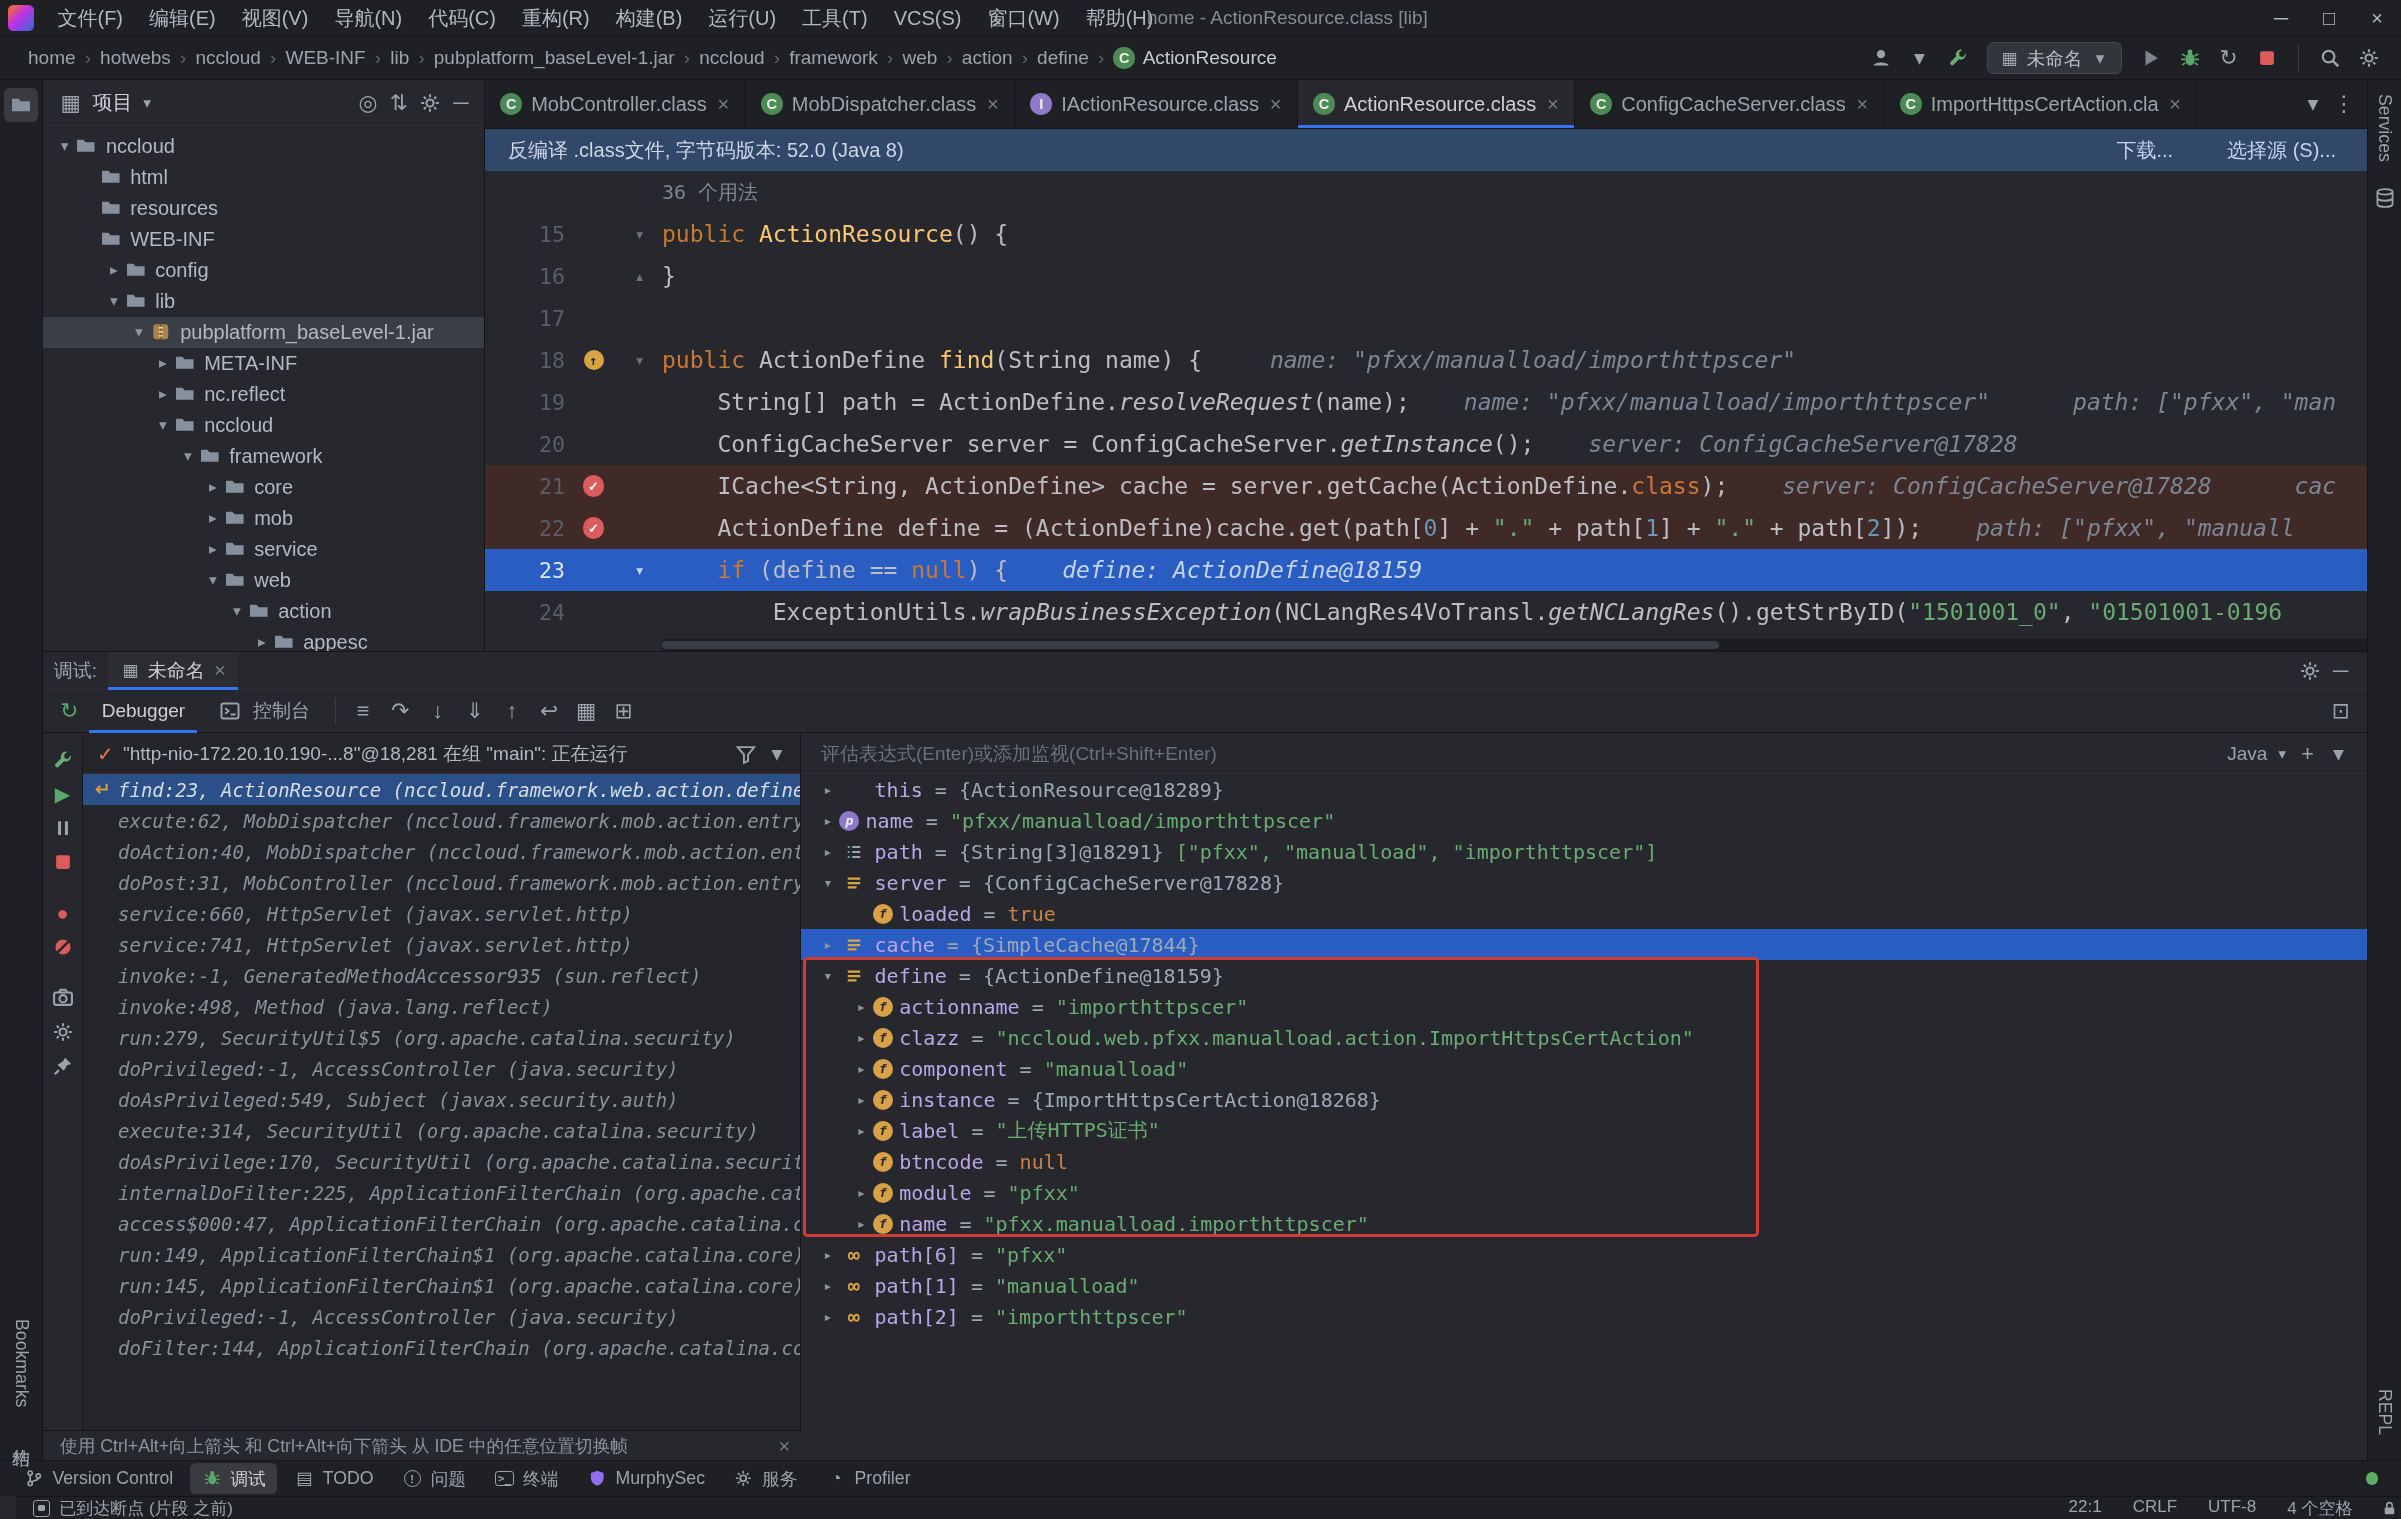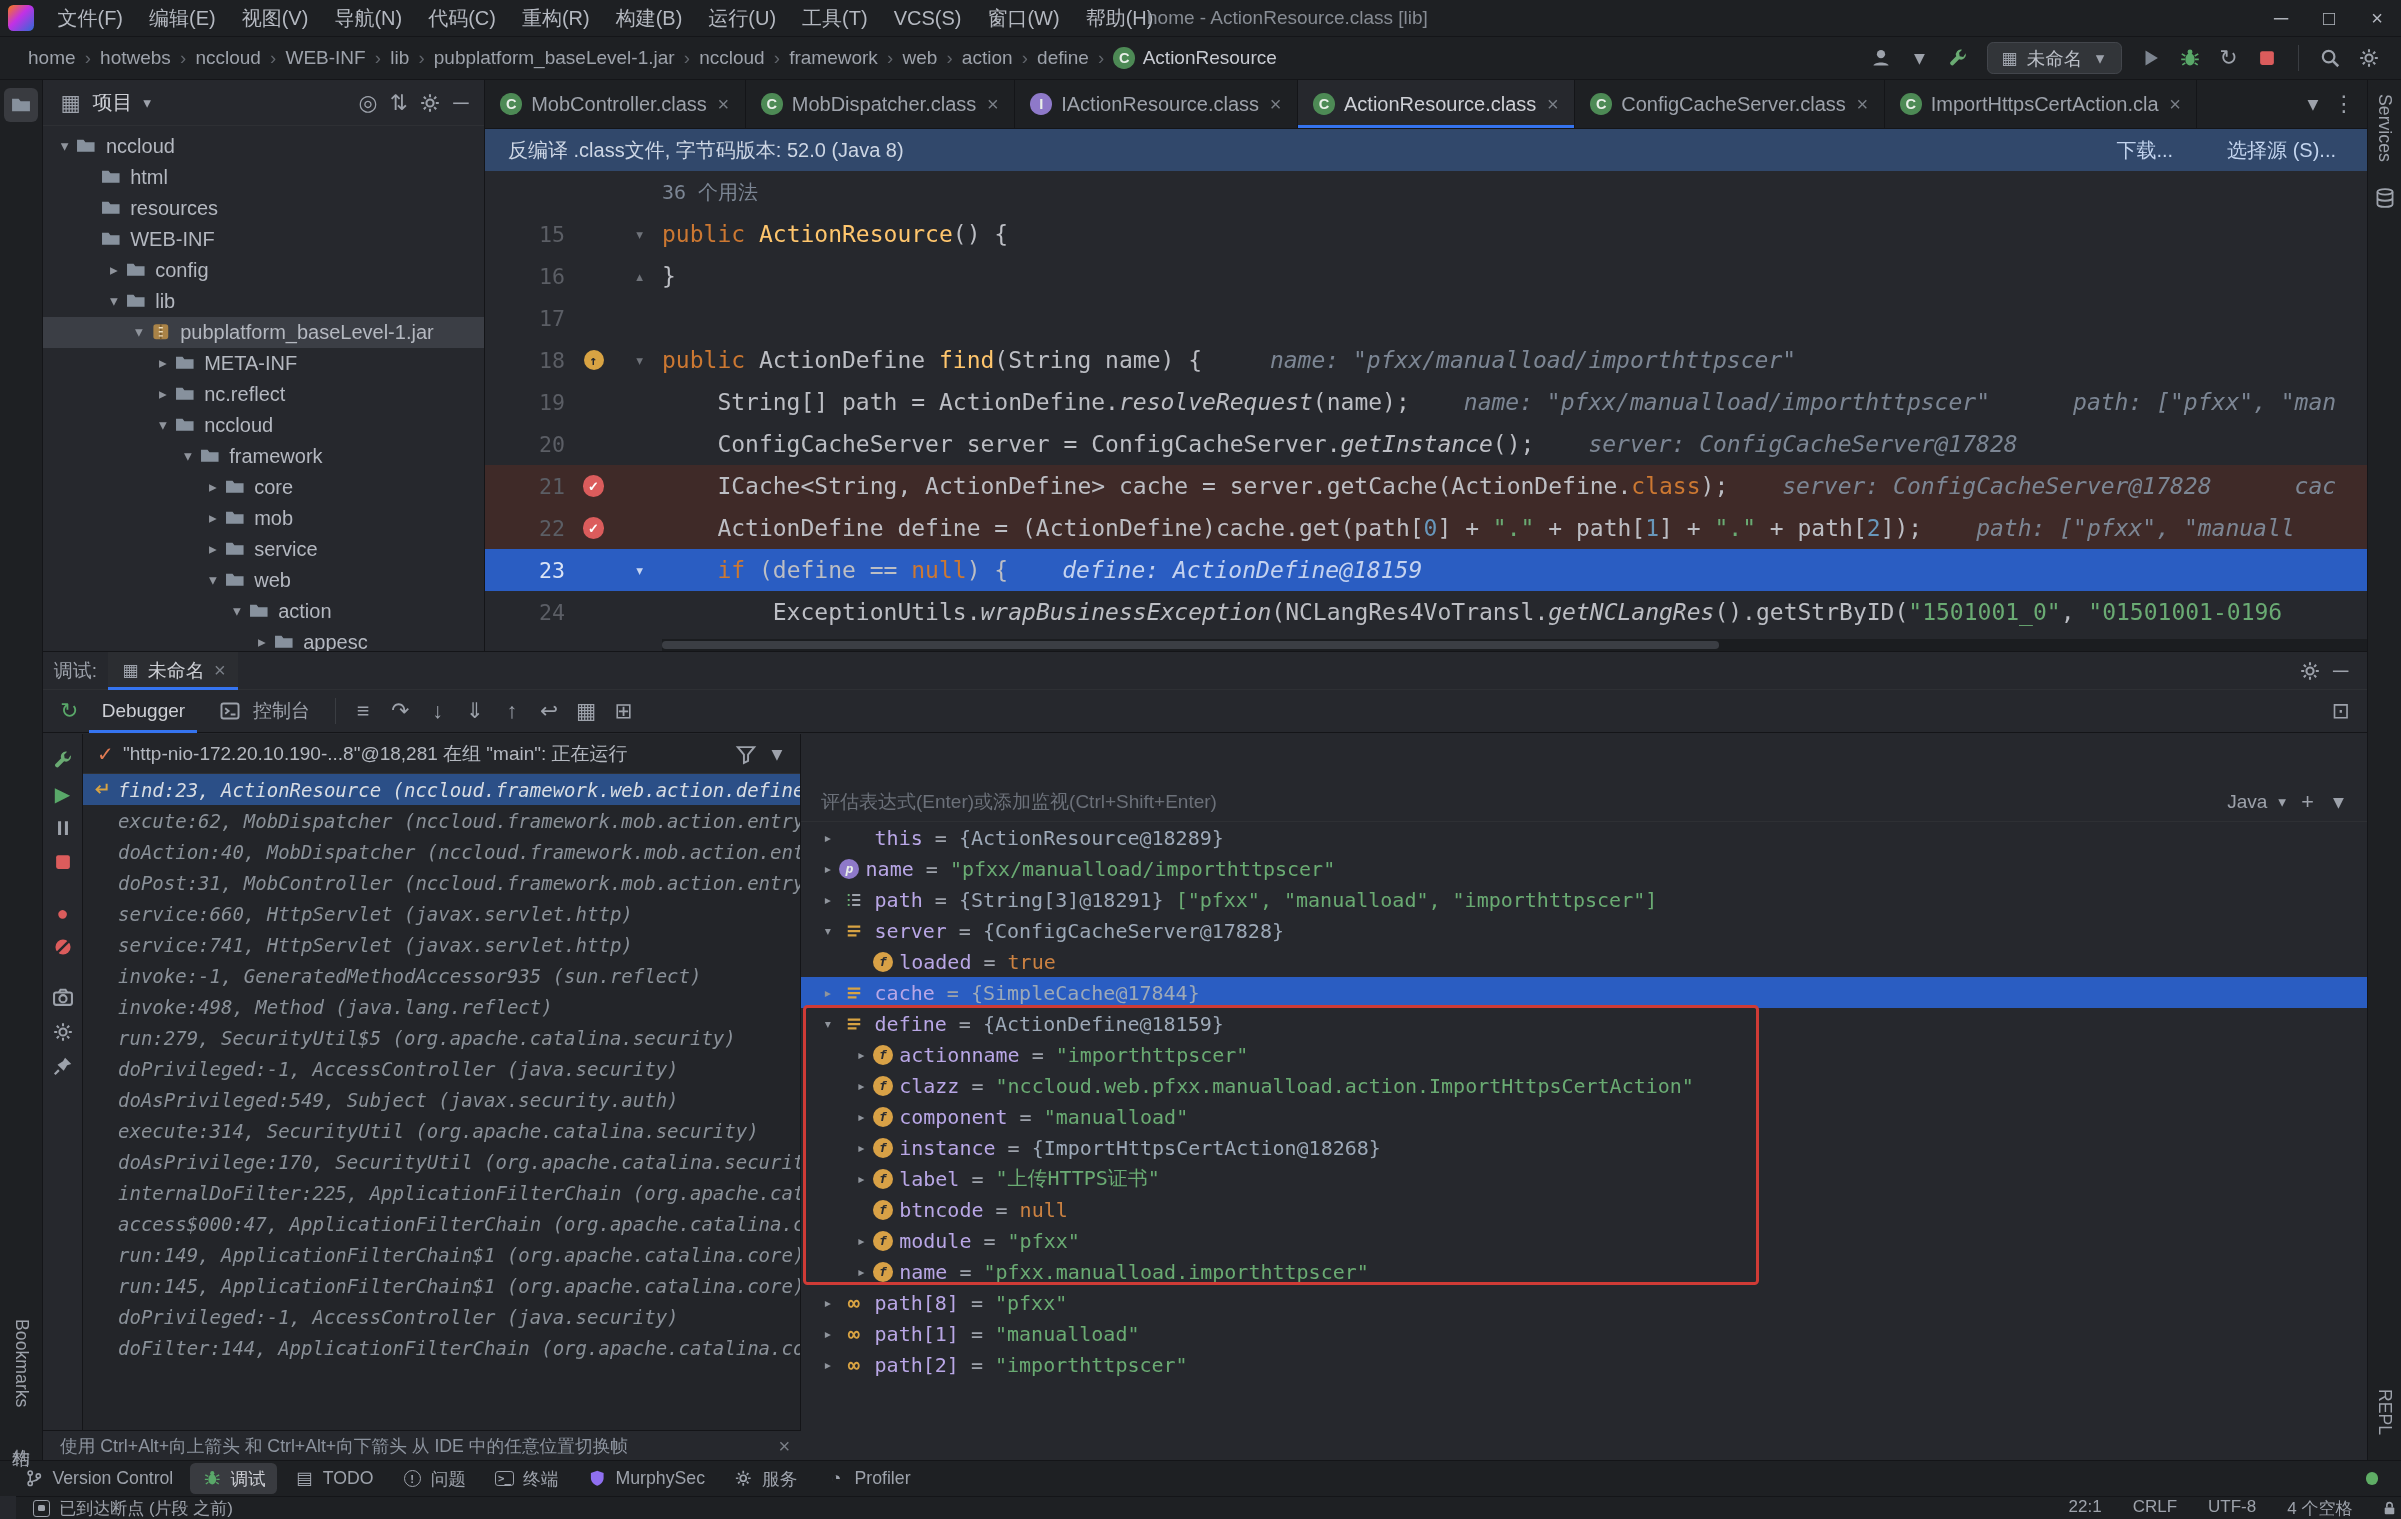--- a/index.html
+++ b/index.html
@@ -128,21 +128,21 @@
   .thread-row .spring{flex:1;}
   .frame-list{position:absolute;left:0;top:40px;right:0;bottom:31px;overflow:hidden;}
   .frame-row{height:31px;display:flex;align-items:center;white-space:nowrap;overflow:hidden;
              font-family:"DejaVu Sans Mono","Liberation Mono",monospace;font-size:19px;font-style:italic;color:#8a9199;}
   .frame-row .fic{width:35px;display:inline-flex;justify-content:center;flex:none;}
   .frame-row .fic svg{width:20px;height:20px;}
   .frame-row.selected{background:#2b4f87;color:#d7dce3;}
   .hintbar{position:absolute;left:0;top:778px;width:758px;height:31px;background:#26282d;border-top:0.8px solid #141518;
            display:flex;align-items:center;padding:0 10.8px 0 17px;font-size:17.7px;color:#8c939e;white-space:nowrap;overflow:hidden;}
   .hintbar .spring{flex:1;}
-  .vars{position:absolute;left:758px;top:82px;width:1567px;height:727px;background:#26282d;overflow:hidden;margin-top:48px;}
+  .vars{position:absolute;left:758px;top:82px;width:1567px;height:727px;background:#26282d;overflow:hidden;}
   .watch-row{height:40px;display:flex;align-items:center;padding:0 14px 0 20px;border-bottom:0.8px solid #2e3034;}
   .watch-ph{font-size:19px;color:#6b7079;flex:1;white-space:nowrap;overflow:hidden;}
   .watch-lang{font-size:19px;color:#9da2ab;margin-right:4.6px;}
   .var-list{position:absolute;left:0;top:40px;right:0;bottom:0;
             font-family:"DejaVu Sans Mono","Liberation Mono",monospace;font-size:20px;}
   .var-row{height:31px;display:flex;align-items:center;white-space:nowrap;overflow:hidden;}
   .var-row.selected{background:#2a5dc2;}
   .var-row .tree-arrow{width:23px;font-size:15.4px;}
   .vic{width:29px;height:23px;display:inline-flex;align-items:center;justify-content:center;flex:none;margin-right:6.2px;}
   .vic svg{width:20px;height:20px;}
@@ -910,21 +910,21 @@
           <div class="var-row" style="padding-left: 49px;">
             <span class="tree-arrow">▸</span>
             <span class="vic badge badge-f">f</span>
             <span class="vname">name</span>
             <span class="veq"> = </span>
             <span class="vstr">"pfxx.manualload.importhttpscer"</span>
           </div>
           <div class="var-row" style="padding-left: 15.4px;">
             <span class="tree-arrow">▸</span>
             <span class="vic watch-ic">∞</span>
-            <span class="vname">path[8]</span>
+            <span class="vname">path[6]</span>
             <span class="veq"> = </span>
             <span class="vstr">"pfxx"</span>
           </div>
           <div class="var-row" style="padding-left: 15.4px;">
             <span class="tree-arrow">▸</span>
             <span class="vic watch-ic">∞</span>
             <span class="vname">path[1]</span>
             <span class="veq"> = </span>
             <span class="vstr">"manualload"</span>
           </div>

